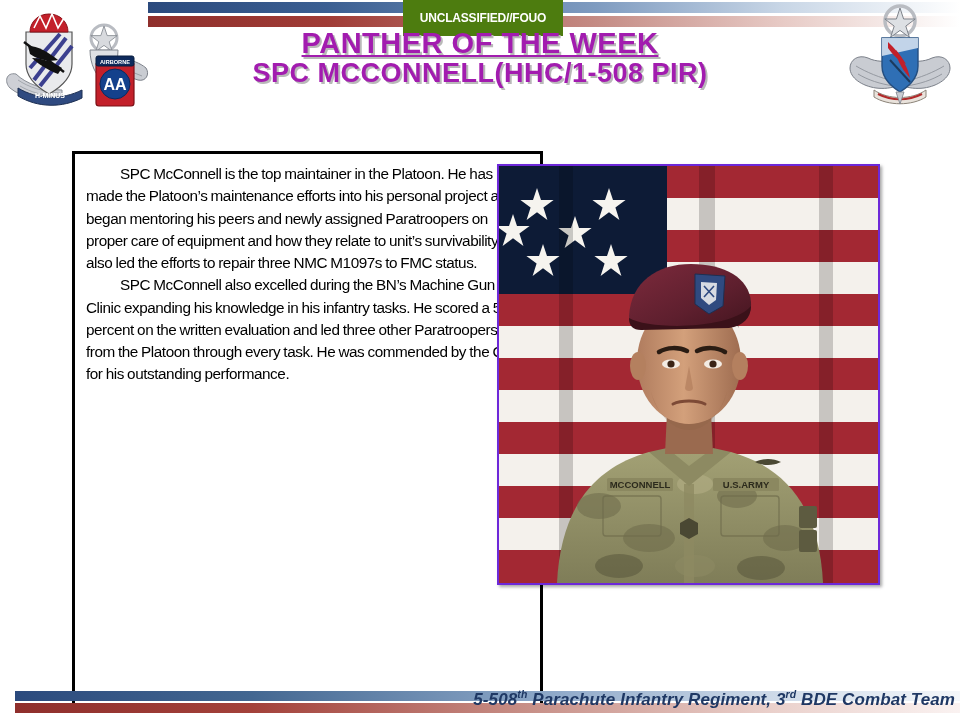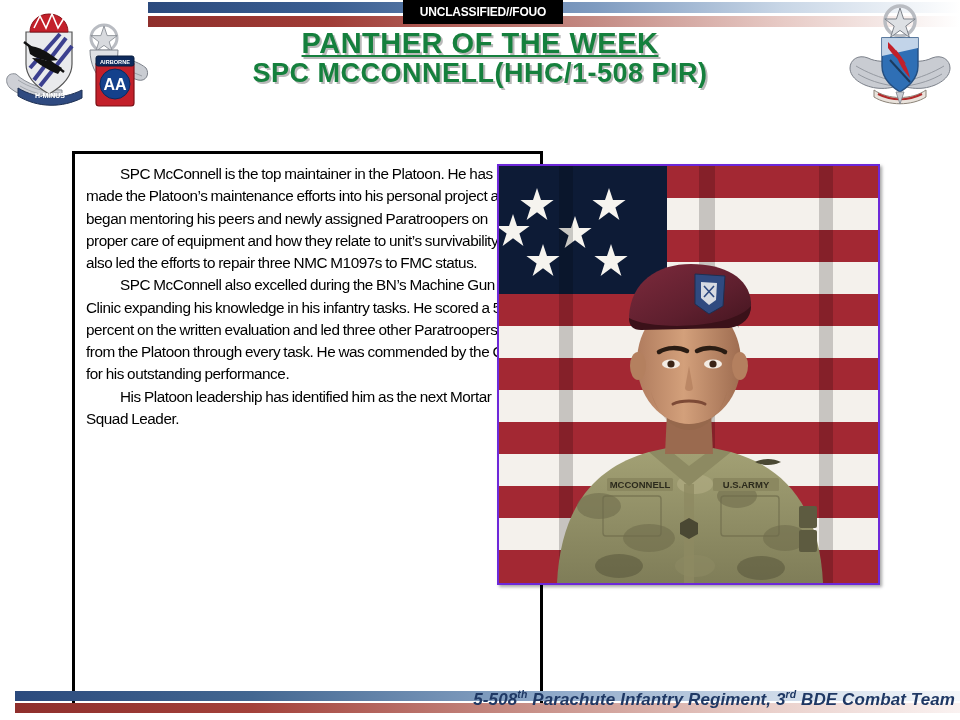--- a/index.html
+++ b/index.html
@@ -45,39 +45,39 @@
     height: 11px;
     background: linear-gradient(to right, #8f2f2c 0%, #a03c36 22%, #c48b84 55%, #e7cac5 78%, #ffffff 100%);
   }
 
   
   .class-banner {
     position: absolute;
     left: 403px;
     top: 0px;
     width: 160px;
-    height: 24px;
-    background: #000000;
+    height: 36px;
+    background: #4d7c0f;
     color: #ffffff;
     font-size: 12px;
     font-weight: bold;
     letter-spacing: -0.2px;
     display: flex;
     align-items: center;
     justify-content: center;
   }
 
   
   .title-block {
     position: absolute;
     left: 150px;
     top: 28px;
     width: 660px;
     text-align: center;
-    color: #15803d;
+    color: #a21caf;
   }
   .title-line1 {
     font-size: 29px;
     font-weight: bold;
     letter-spacing: 0.5px;
     text-decoration: underline;
     text-shadow: 2px 2px 0 #b9b9b9;
     line-height: 1.08;
     white-space: nowrap;
   }
@@ -268,21 +268,20 @@
   </div>
 
   <div class="title-block">
     <div class="title-line1">PANTHER OF THE WEEK</div>
     <div class="title-line2">SPC MCCONNELL(HHC/1-508 PIR)</div>
   </div>
 
   <div class="text-box">
     <p>SPC McConnell is the top maintainer in the Platoon. He has made the Platoon’s maintenance efforts into his personal project and began mentoring his peers and newly assigned Paratroopers on proper care of equipment and how they relate to unit’s survivability. He also led the efforts to repair three NMC M1097s to FMC status.</p>
     <p>SPC McConnell also excelled during the BN’s Machine Gun Clinic expanding his knowledge in his infantry tasks. He scored a 52 percent on the written evaluation and led three other Paratroopers from the Platoon through every task. He was commended by the OIC for his outstanding performance.</p>
-    <p>His Platoon leadership has identified him as the next Mortar Squad Leader.</p>
   </div>
 
   <div class="photo-frame">
     <svg width="379" height="417" viewBox="0 0 379 417">
       <defs>
         <linearGradient id="faceG" x1="0" y1="0" x2="1" y2="0">
           <stop offset="0%" stop-color="#b07c5e"></stop>
           <stop offset="45%" stop-color="#d3a07b"></stop>
           <stop offset="100%" stop-color="#9e6c50"></stop>
         </linearGradient>

